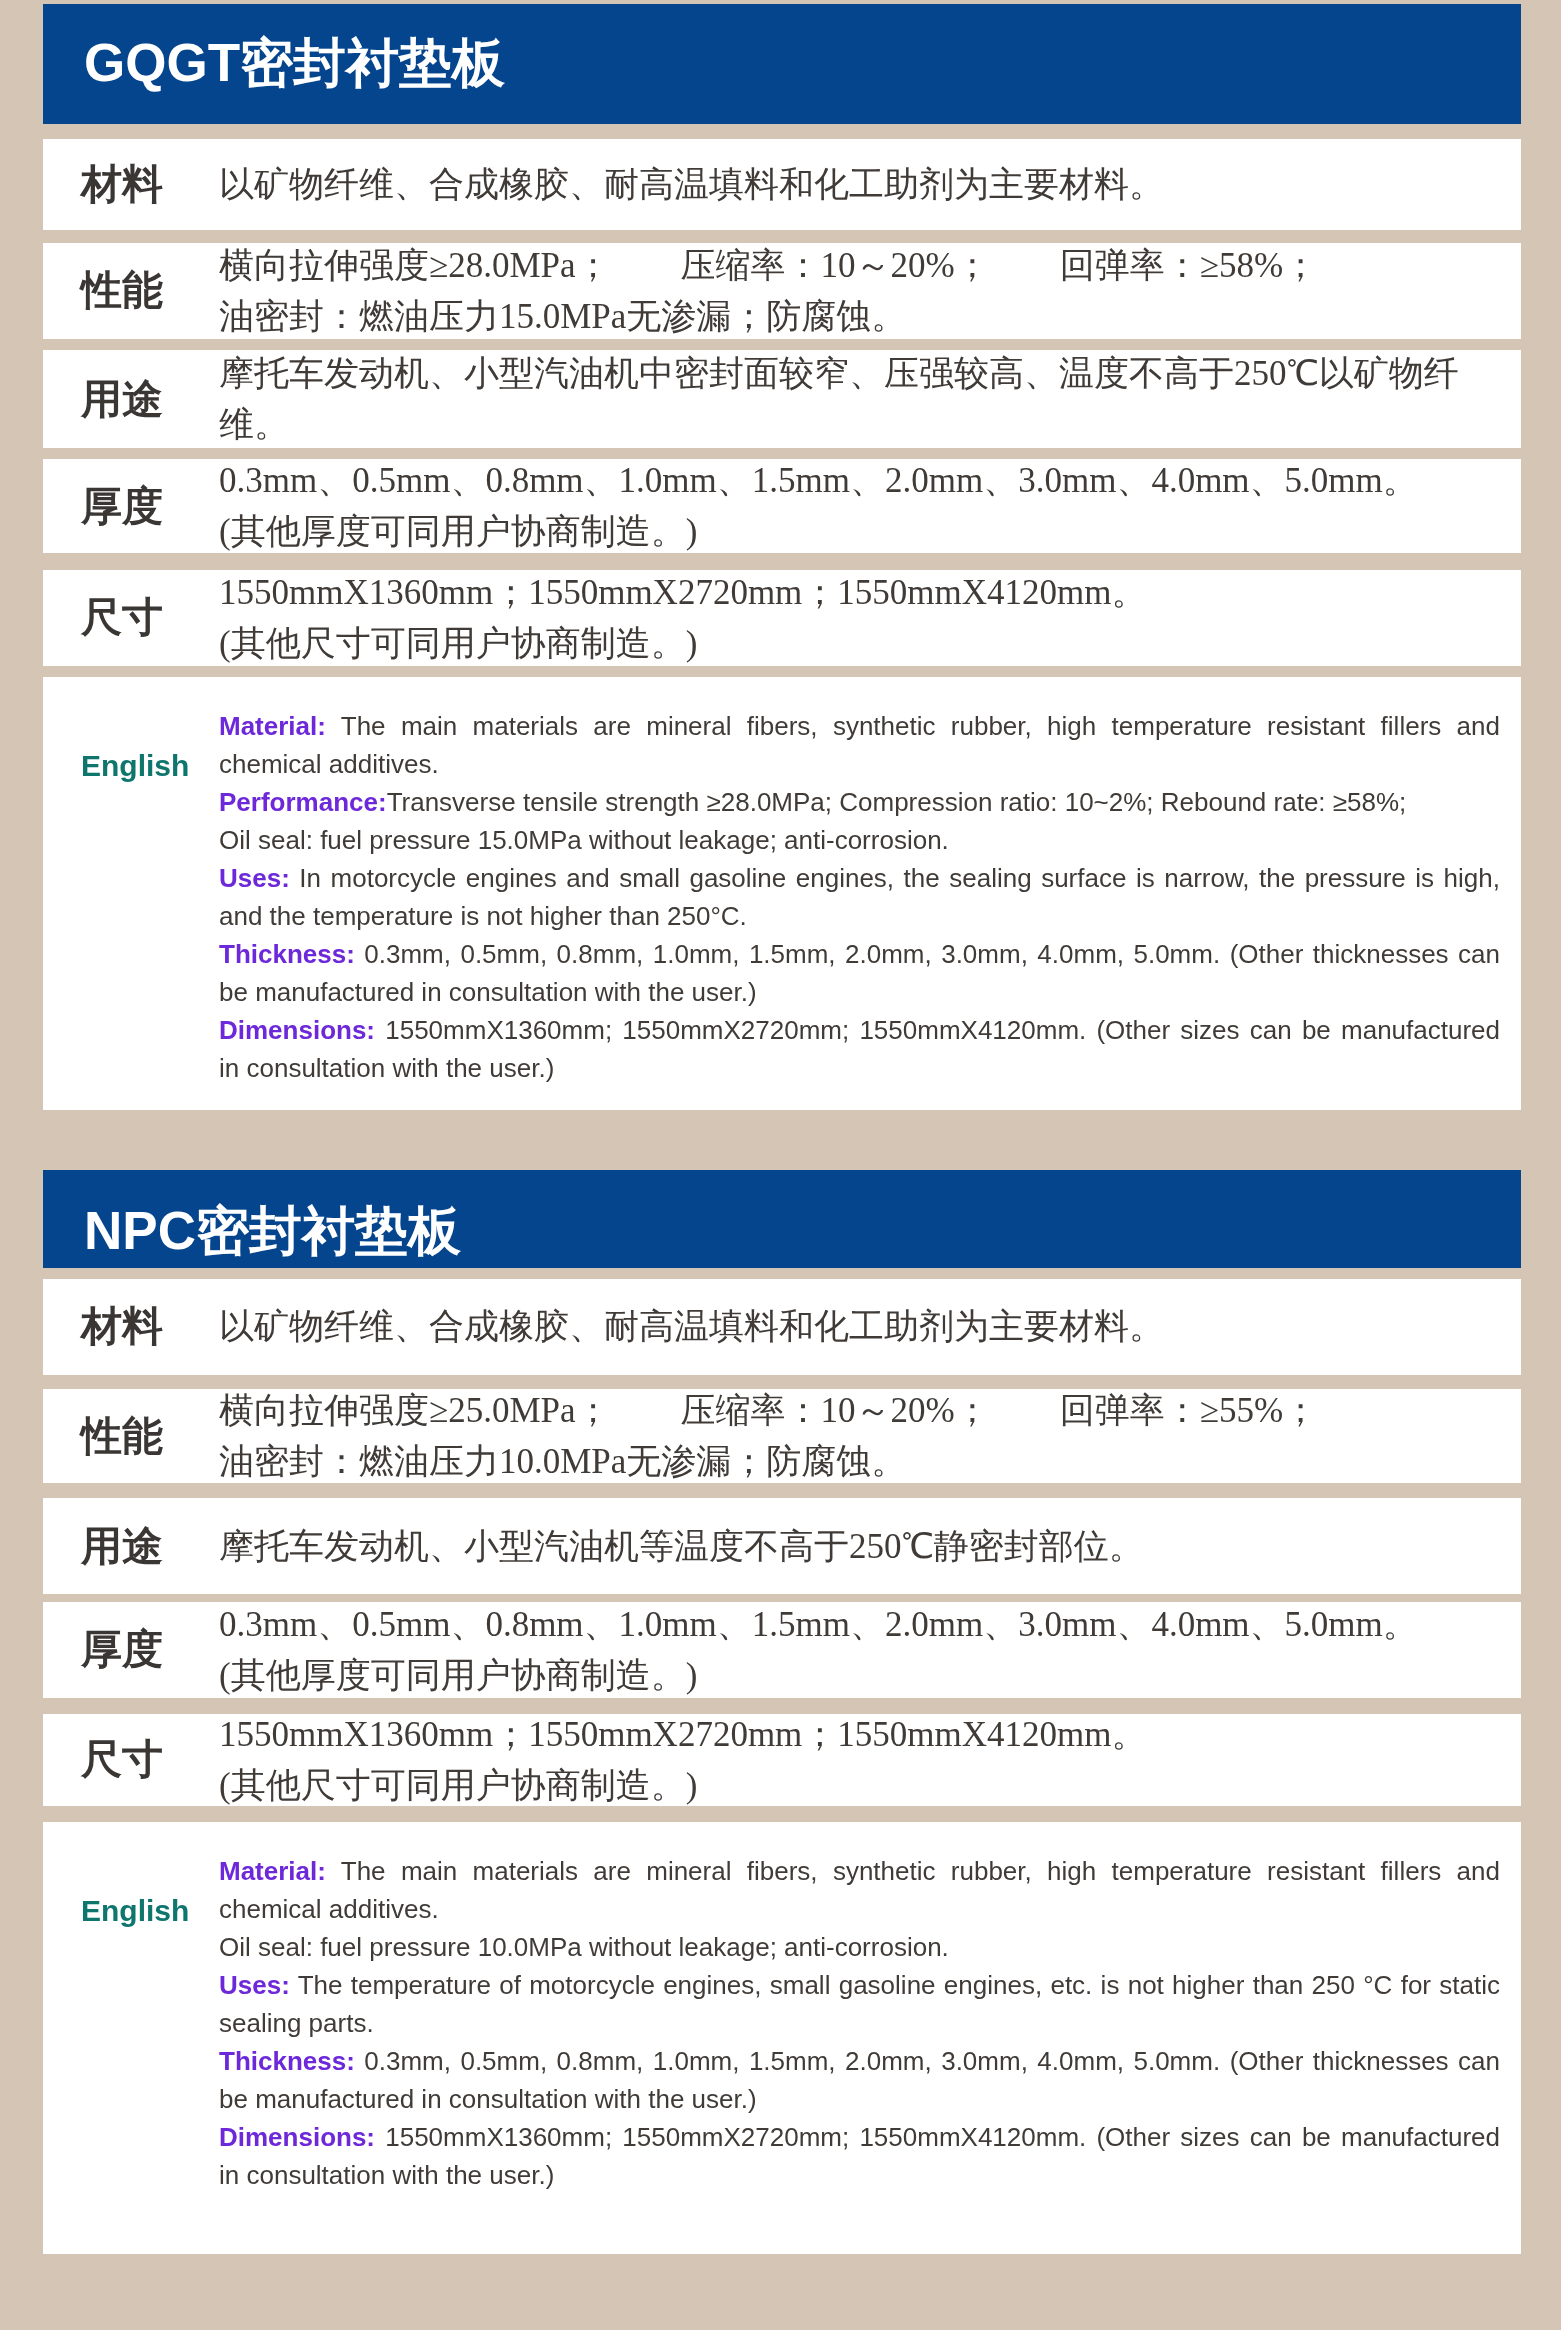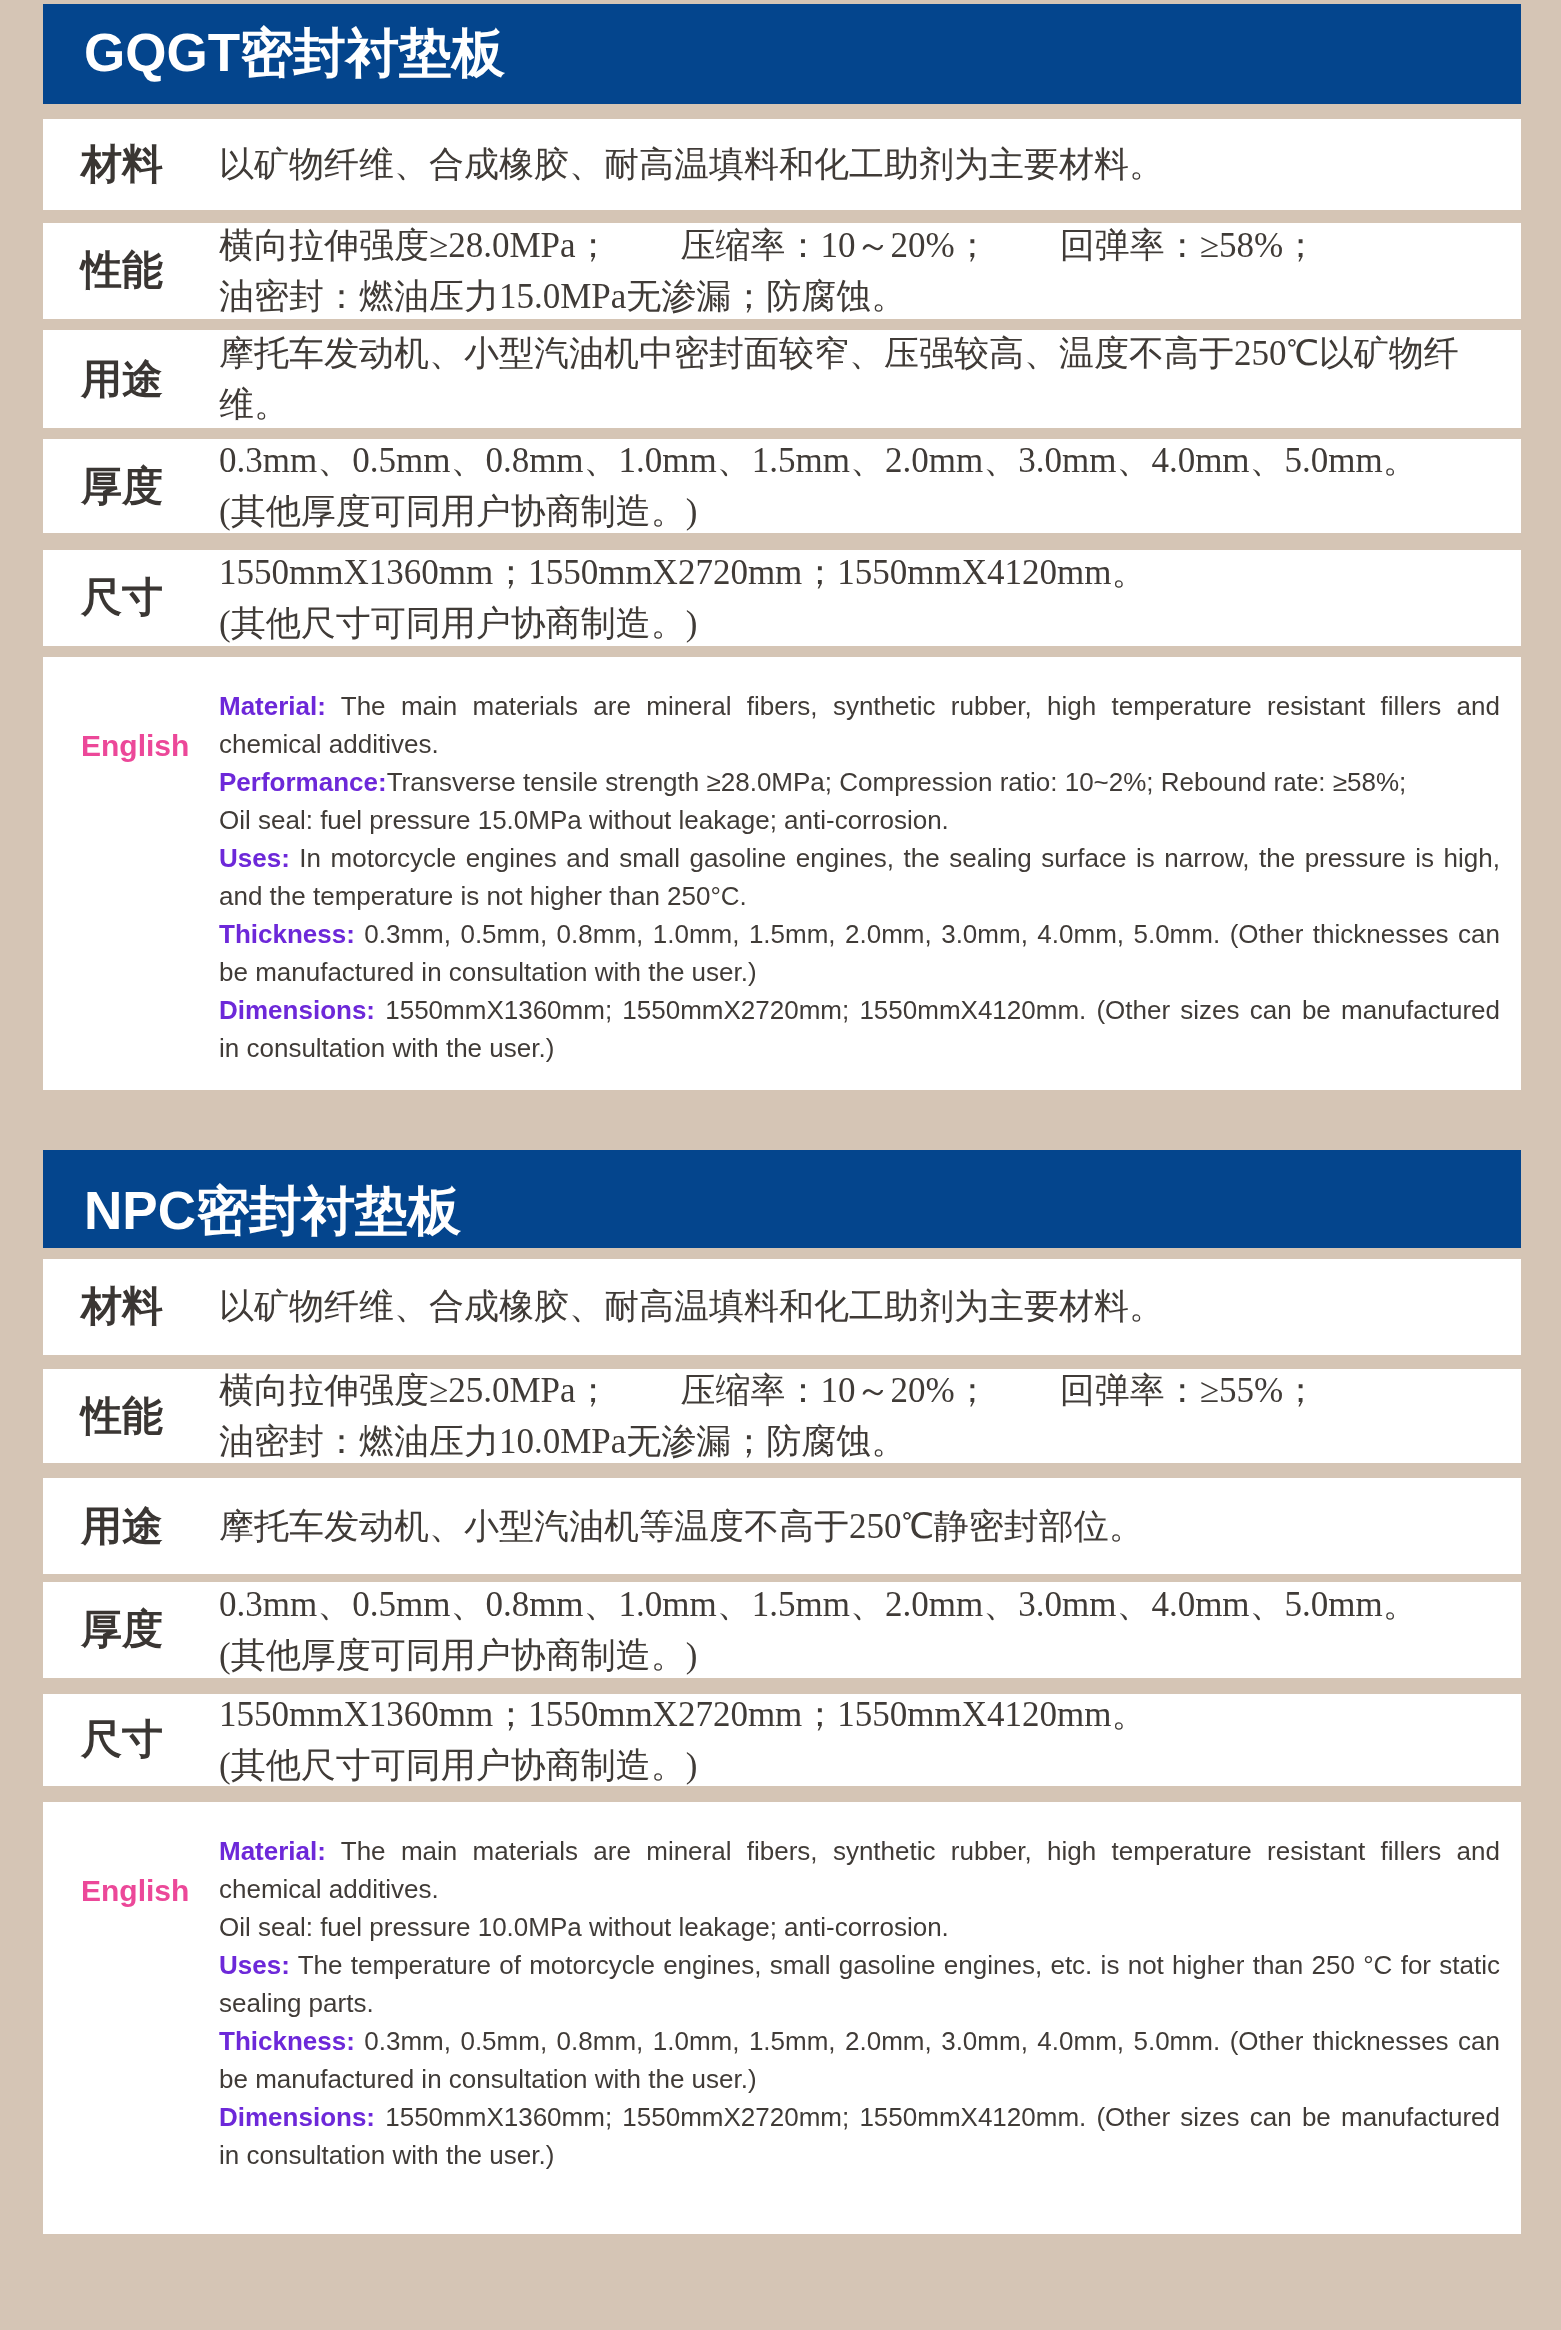--- a/index.html
+++ b/index.html
@@ -4,21 +4,21 @@
 <style>
   html,body{margin:0;padding:0;}
   body{
     width:1562px;height:2330px;
     background:#d5c5b5;
     font-family:"Liberation Sans","DejaVu Sans",sans-serif;
   }
   .page{position:relative;width:1562px;height:2330px;overflow:hidden;}
   .content{box-sizing:border-box;padding:3.8px 41px 0 43px;}
   .banner{
-    height:100px;background:#04458d;
+    height:120px;background:#04458d;
     display:flex;align-items:center;
     margin-bottom:15px;
   }
   .banner .title{
     color:#ffffff;font-weight:bold;font-size:53px;
     padding-left:41px;white-space:nowrap;
   }
   .row{
     background:#ffffff;display:flex;align-items:stretch;
     overflow:hidden;box-sizing:border-box;font-family:Liberation Serif, serif;
@@ -41,21 +41,21 @@
   .mb17{margin-bottom:13px}.mb19{margin-bottom:14.3px}.mb20{margin-bottom:15px}
   .mb21{margin-bottom:16px}.mb22{margin-bottom:16.6px}.mb80{margin-bottom:60px}
   .english{
     background:#ffffff;display:flex;align-items:stretch;
     box-sizing:border-box;overflow:hidden;
   }
   .eh1{height:433px}.eh2{height:432px}
   .english .elbl{
     width:176px;flex:0 0 176px;box-sizing:border-box;
     padding-left:38px;padding-top:72px;
-    font-size:30px;font-weight:bold;color:#ec4899;
+    font-size:30px;font-weight:bold;color:#0f766e;
   }
   .english .paras{
     flex:1;box-sizing:border-box;
     padding:30px 21px 0 0;
     font-size:26px;line-height:38px;color:#403b37;
     text-align:justify;
   }
   .english .paras p{margin:0;}
   .english .paras b{color:#6d28d9;}
 </style>

